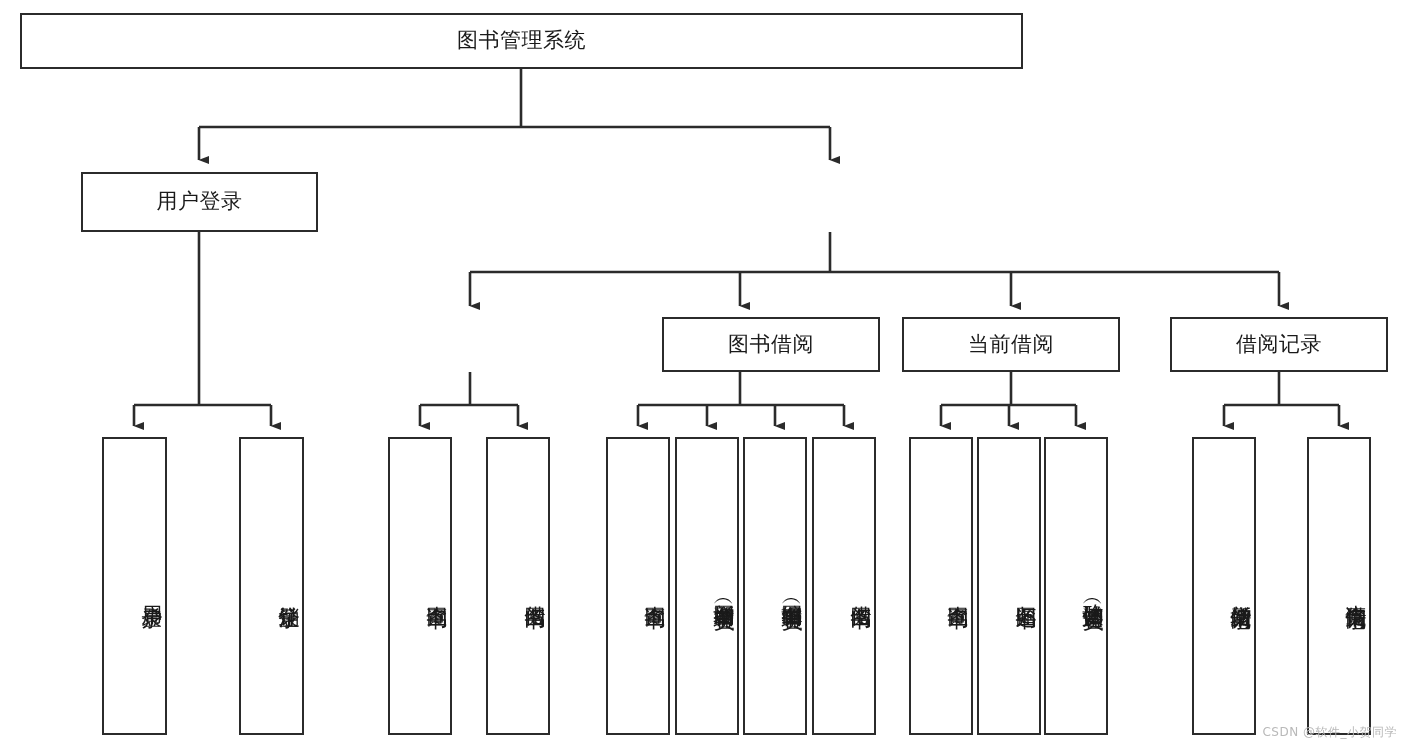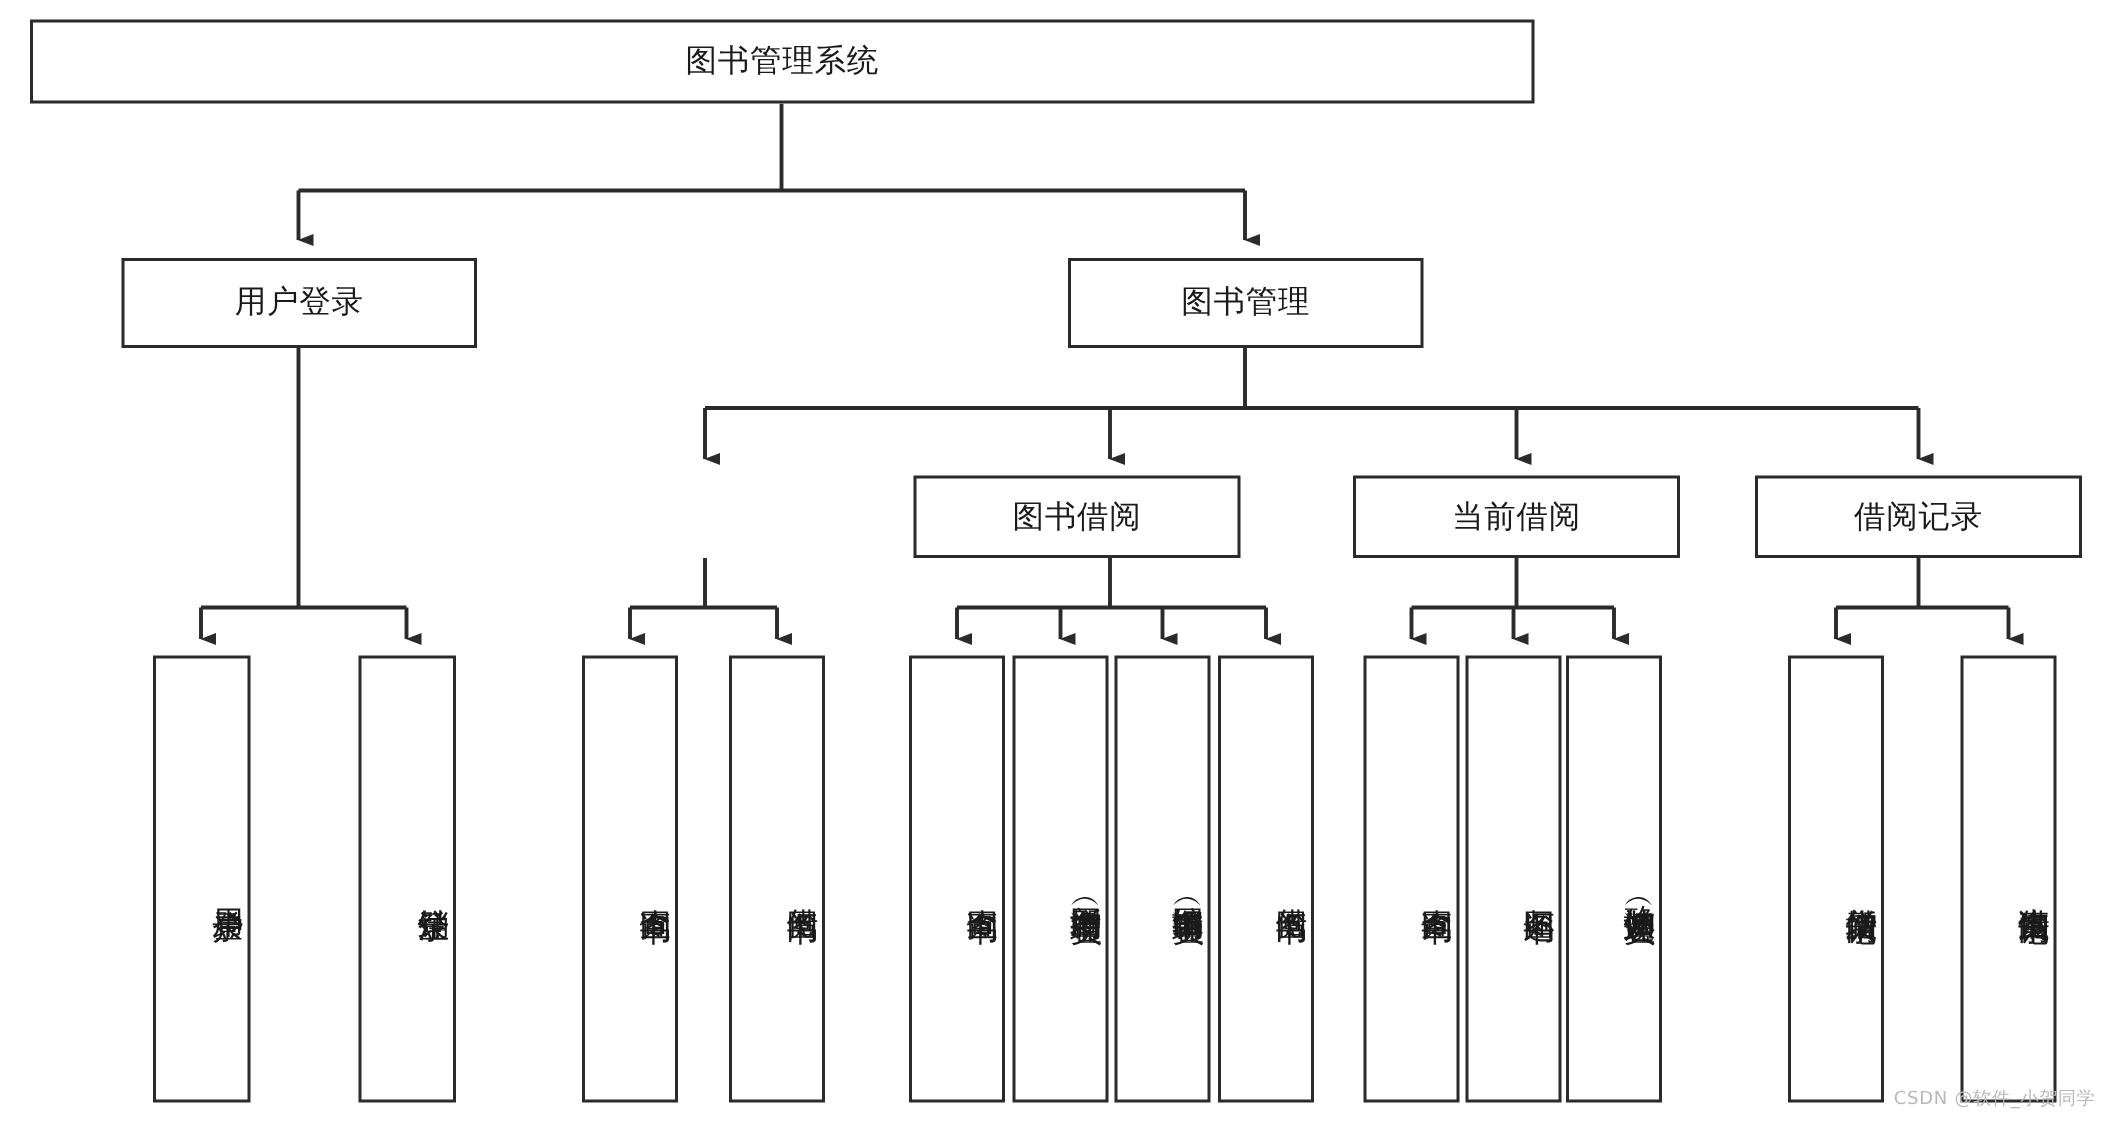--- a/index.html
+++ b/index.html
@@ -123,25 +123,22 @@
     </g>
   </svg>
 
   <div class="node node-h" style="left:20px; top:13px; width:1003px; height:56px;">
     <span>图书管理系统</span>
   </div>
 
   <div class="node node-h" style="left:81px; top:172px; width:237px; height:60px;">
     <span>用户登录</span>
   </div>
-  <div class="node node-h" style="left:712px; top:172px; width:237px; height:60px;">
-    <span>图书管理</span>
-  </div>
 
-  <div class="node node-h" style="left:609px; top:317px; width:218px; height:55px;">
+  <div class="node node-h" style="left:662px; top:317px; width:218px; height:55px;">
     <span>图书借阅</span>
   </div>
   <div class="node node-h" style="left:902px; top:317px; width:218px; height:55px;">
     <span>当前借阅</span>
   </div>
   <div class="node node-h" style="left:1170px; top:317px; width:218px; height:55px;">
     <span>借阅记录</span>
   </div>
 
   <div class="node node-v" style="left:102px; top:437px; width:65px; height:298px;">

